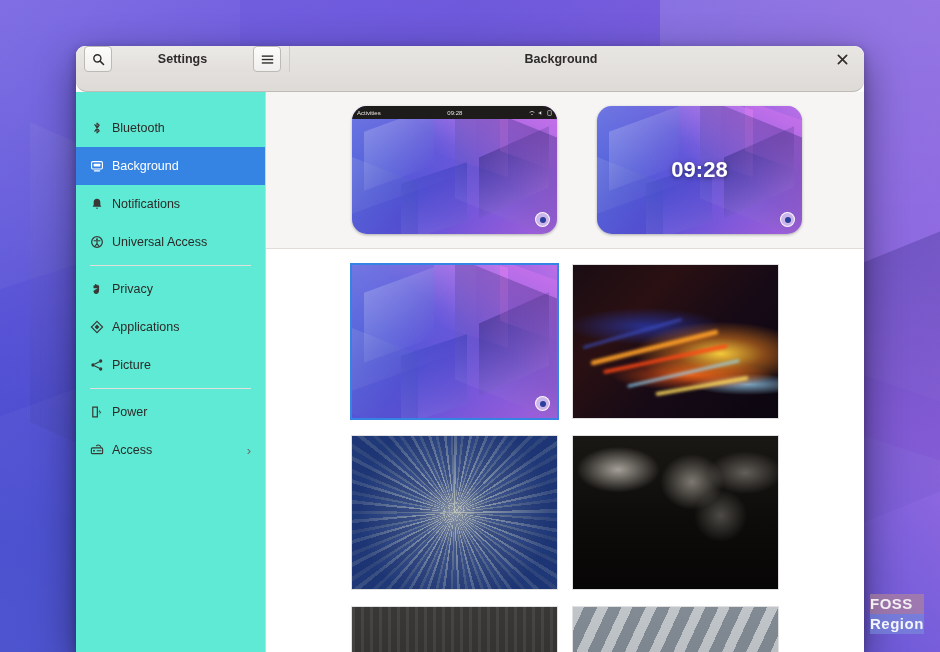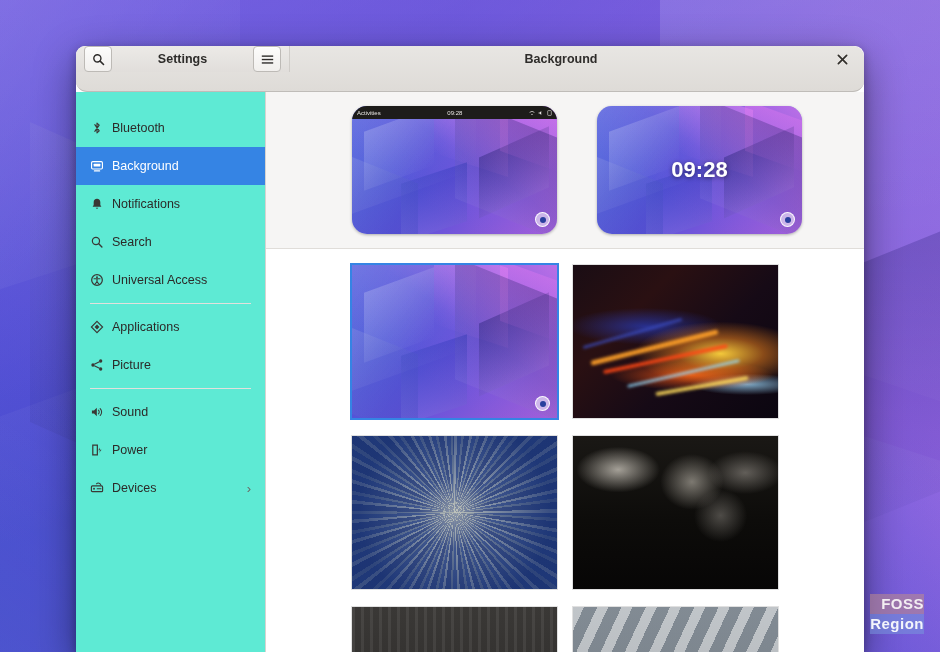--- a/index.html
+++ b/index.html
@@ -45,21 +45,21 @@
   .f7 { left:200px; top:420px; width:420px; height:340px;
         background: linear-gradient(150deg, rgba(255,255,255,0.06), rgba(30,40,160,0.22));
         transform: skewY(-14deg); }
 
   
   #watermark {
     position: absolute; right: 16px; bottom: 18px;
     width: 54px;
     font-family: "Liberation Sans", sans-serif;
     font-weight: bold; font-size: 15px; line-height: 20px;
-    text-align: right; letter-spacing: 0.5px;
+    text-align: left; letter-spacing: 0.5px;
   }
   #watermark .wm-foss  { background: rgba(190,140,140,0.55); color: #f3eef2; }
   #watermark .wm-linux { background: rgba(120,150,220,0.55); color: #f3f5fb; }
 
   
   #settings-window {
     position: absolute;
     left: 76px; top: 46px;
     width: 788px; height: 606px;
     background: #ffffff;
@@ -372,37 +372,36 @@
               <svg width="14" height="14" viewBox="0 0 16 16">
                 <path d="M8 2 C5.6 2 4.2 3.6 4.2 6 v3 L3 11.2 h10 L11.8 9 V6 C11.8 3.6 10.4 2 8 2 Z" fill="#3a3835"></path>
                 <path d="M6.6 12.4 a1.5 1.5 0 0 0 2.8 0" fill="#3a3835"></path>
               </svg>
             </span>
             <span class="s-label">Notifications</span>
           </div>
           <div class="side-item">
             <span class="s-icon">
               <svg width="14" height="14" viewBox="0 0 16 16">
-                <circle cx="6.8" cy="6.8" r="4.1" fill="none" stroke="#3a3835" stroke-width="1.4"></circle>
-                <line x1="10" y1="10" x2="13.6" y2="13.6" stroke="#3a3835" stroke-width="1.6" stroke-linecap="round"></line>
-              </svg>
-            </span>
-            <span class="s-label">Search</span>
-          </div>
-          <div class="side-item">
-            <span class="s-icon">
-              <svg width="14" height="14" viewBox="0 0 16 16">
                 <circle cx="8" cy="8" r="6.1" fill="none" stroke="#3a3835" stroke-width="1.4"></circle>
                 <circle cx="8" cy="4.9" r="1.1" fill="#3a3835"></circle>
                 <path d="M4.6 6.6 h6.8 M8 6.6 v3.1 M8 9.7 l-1.8 2.6 M8 9.7 l1.8 2.6" stroke="#3a3835" stroke-width="1.3" fill="none" stroke-linecap="round"></path>
               </svg>
             </span>
             <span class="s-label">Universal Access</span>
           </div>
           <div class="side-group-sep"></div>
+          <div class="side-item">
+            <span class="s-icon">
+              <svg width="14" height="14" viewBox="0 0 16 16">
+                <path d="M4 7.2 V4.4 a0.8 0.8 0 0 1 1.6 0 V7 M5.6 7 V3.2 a0.8 0.8 0 0 1 1.6 0 V7 M7.2 7 V3.6 a0.8 0.8 0 0 1 1.6 0 V7 M8.8 7.2 V4.6 a0.8 0.8 0 0 1 1.6 0 V9.4 c0 2.6 -1.4 4.2 -3.4 4.2 C5 13.6 4 12 4 10 Z" fill="#3a3835"></path>
+              </svg>
+            </span>
+            <span class="s-label">Privacy</span>
+          </div>
           <div class="side-item">
             <span class="s-icon">
               <svg width="14" height="14" viewBox="0 0 16 16">
                 <path d="M8 1.6 L14.4 8 L8 14.4 L1.6 8 Z" fill="none" stroke="#3a3835" stroke-width="1.3"></path>
                 <path d="M8 5.2 L10.8 8 L8 10.8 L5.2 8 Z" fill="#3a3835"></path>
               </svg>
             </span>
             <span class="s-label">Applications</span>
           </div>
           <div class="side-item">
@@ -414,45 +413,36 @@
                 <line x1="4.9" y1="7.1" x2="10.8" y2="4.2" stroke="#3a3835" stroke-width="1.3"></line>
                 <line x1="4.9" y1="8.9" x2="10.8" y2="11.8" stroke="#3a3835" stroke-width="1.3"></line>
               </svg>
             </span>
             <span class="s-label">Picture</span>
           </div>
           <div class="side-group-sep"></div>
           <div class="side-item">
             <span class="s-icon">
               <svg width="14" height="14" viewBox="0 0 16 16">
-                <path d="M2.2 6.2 H4.6 L7.8 3.2 V12.8 L4.6 9.8 H2.2 Z" fill="#3a3835"></path>
-                <path d="M9.6 5.8 a3 3 0 0 1 0 4.4 M11.6 4 a5.6 5.6 0 0 1 0 8" fill="none" stroke="#3a3835" stroke-width="1.2" stroke-linecap="round"></path>
-              </svg>
-            </span>
-            <span class="s-label">Sound</span>
-          </div>
-          <div class="side-item">
-            <span class="s-icon">
-              <svg width="14" height="14" viewBox="0 0 16 16">
                 <path d="M3.2 2.4 H8.4 V13.6 H3.2 Z" fill="none" stroke="#3a3835" stroke-width="1.4"></path>
                 <path d="M11.4 5 L9.6 8.4 H11.8 L10.2 11.4 L13.2 7.6 H11.1 Z" fill="#3a3835"></path>
               </svg>
             </span>
             <span class="s-label">Power</span>
           </div>
           <div class="side-item">
             <span class="s-icon">
               <svg width="14" height="14" viewBox="0 0 16 16">
                 <rect x="1.6" y="5.6" width="12.8" height="6.6" rx="1.2" fill="none" stroke="#3a3835" stroke-width="1.3"></rect>
                 <circle cx="4.6" cy="8.9" r="1.1" fill="#3a3835"></circle>
                 <path d="M7.4 3.2 a3 3 0 0 1 5 1.4" fill="none" stroke="#3a3835" stroke-width="1.2" stroke-linecap="round"></path>
                 <line x1="8.2" y1="8.9" x2="12.6" y2="8.9" stroke="#3a3835" stroke-width="1.2" stroke-linecap="round"></line>
               </svg>
             </span>
-            <span class="s-label">Devices</span>
+            <span class="s-label">Access</span>
             <span class="chev">›</span>
           </div>
         </div>
 
       <div id="content">
         <div id="preview-row">
             <div class="preview-card">
               <div class="art-iso">
                 <div class="iso-cube" style="left: 6%; top: 10%; width: 34%; height: 46%; background: linear-gradient(140deg, rgba(255, 255, 255, 0.2), rgba(255, 255, 255, 0)); transform: skewY(-20deg);"></div>
                 <div class="iso-cube" style="left: 40%; top: -6%; width: 36%; height: 52%; background: linear-gradient(200deg, rgba(235, 140, 245, 0.45), rgba(255, 255, 255, 0)); transform: skewY(18deg);"></div>

